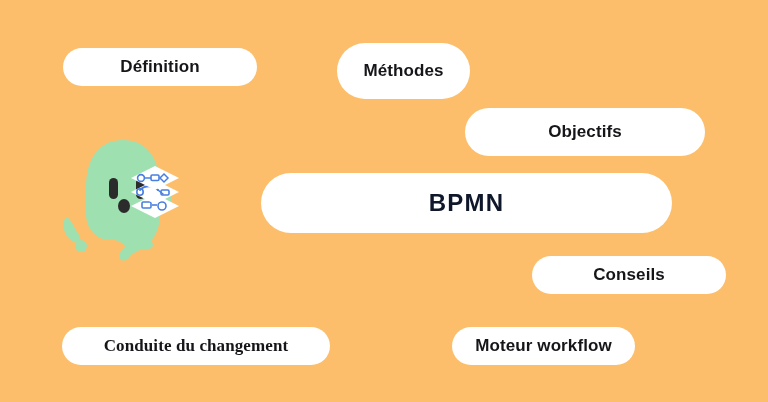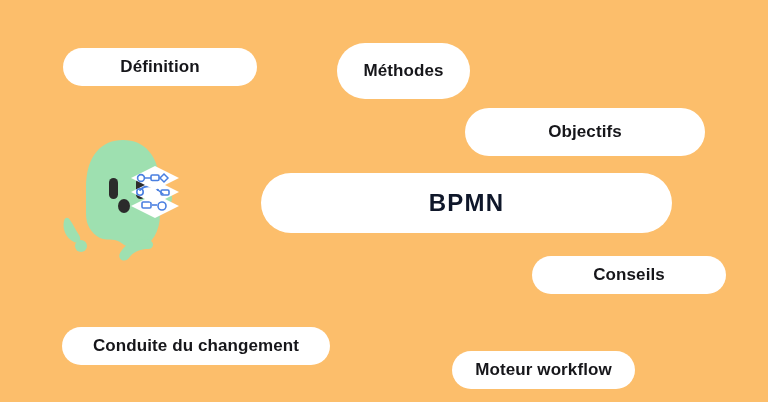--- a/index.html
+++ b/index.html
@@ -125,21 +125,21 @@
 
   <div class="pill" style="left:465px; top:108px; width:240px; height:48px;">
     <span>Objectifs</span>
   </div>
 
 
   <div class="pill" style="left:532px; top:256px; width:194px; height:38px;">
     <span>Conseils</span>
   </div>
 
-  <div class="pill" style="left:62px; top:327px; width:268px; height:38px;">
+  <div class="pill" style="left:62px; top:327px; width:268px; height:38px;font-family:Liberation Serif, serif;">
     <span>Conduite du changement</span>
   </div>
 
-  <div class="pill" style="left:452px; top:327px; width:183px; height:38px;margin-top:24px;">
+  <div class="pill" style="left:452px; top:327px; width:183px; height:38px;">
     <span>Moteur workflow</span>
   </div>
 
 </div>
 
 </body></html>

